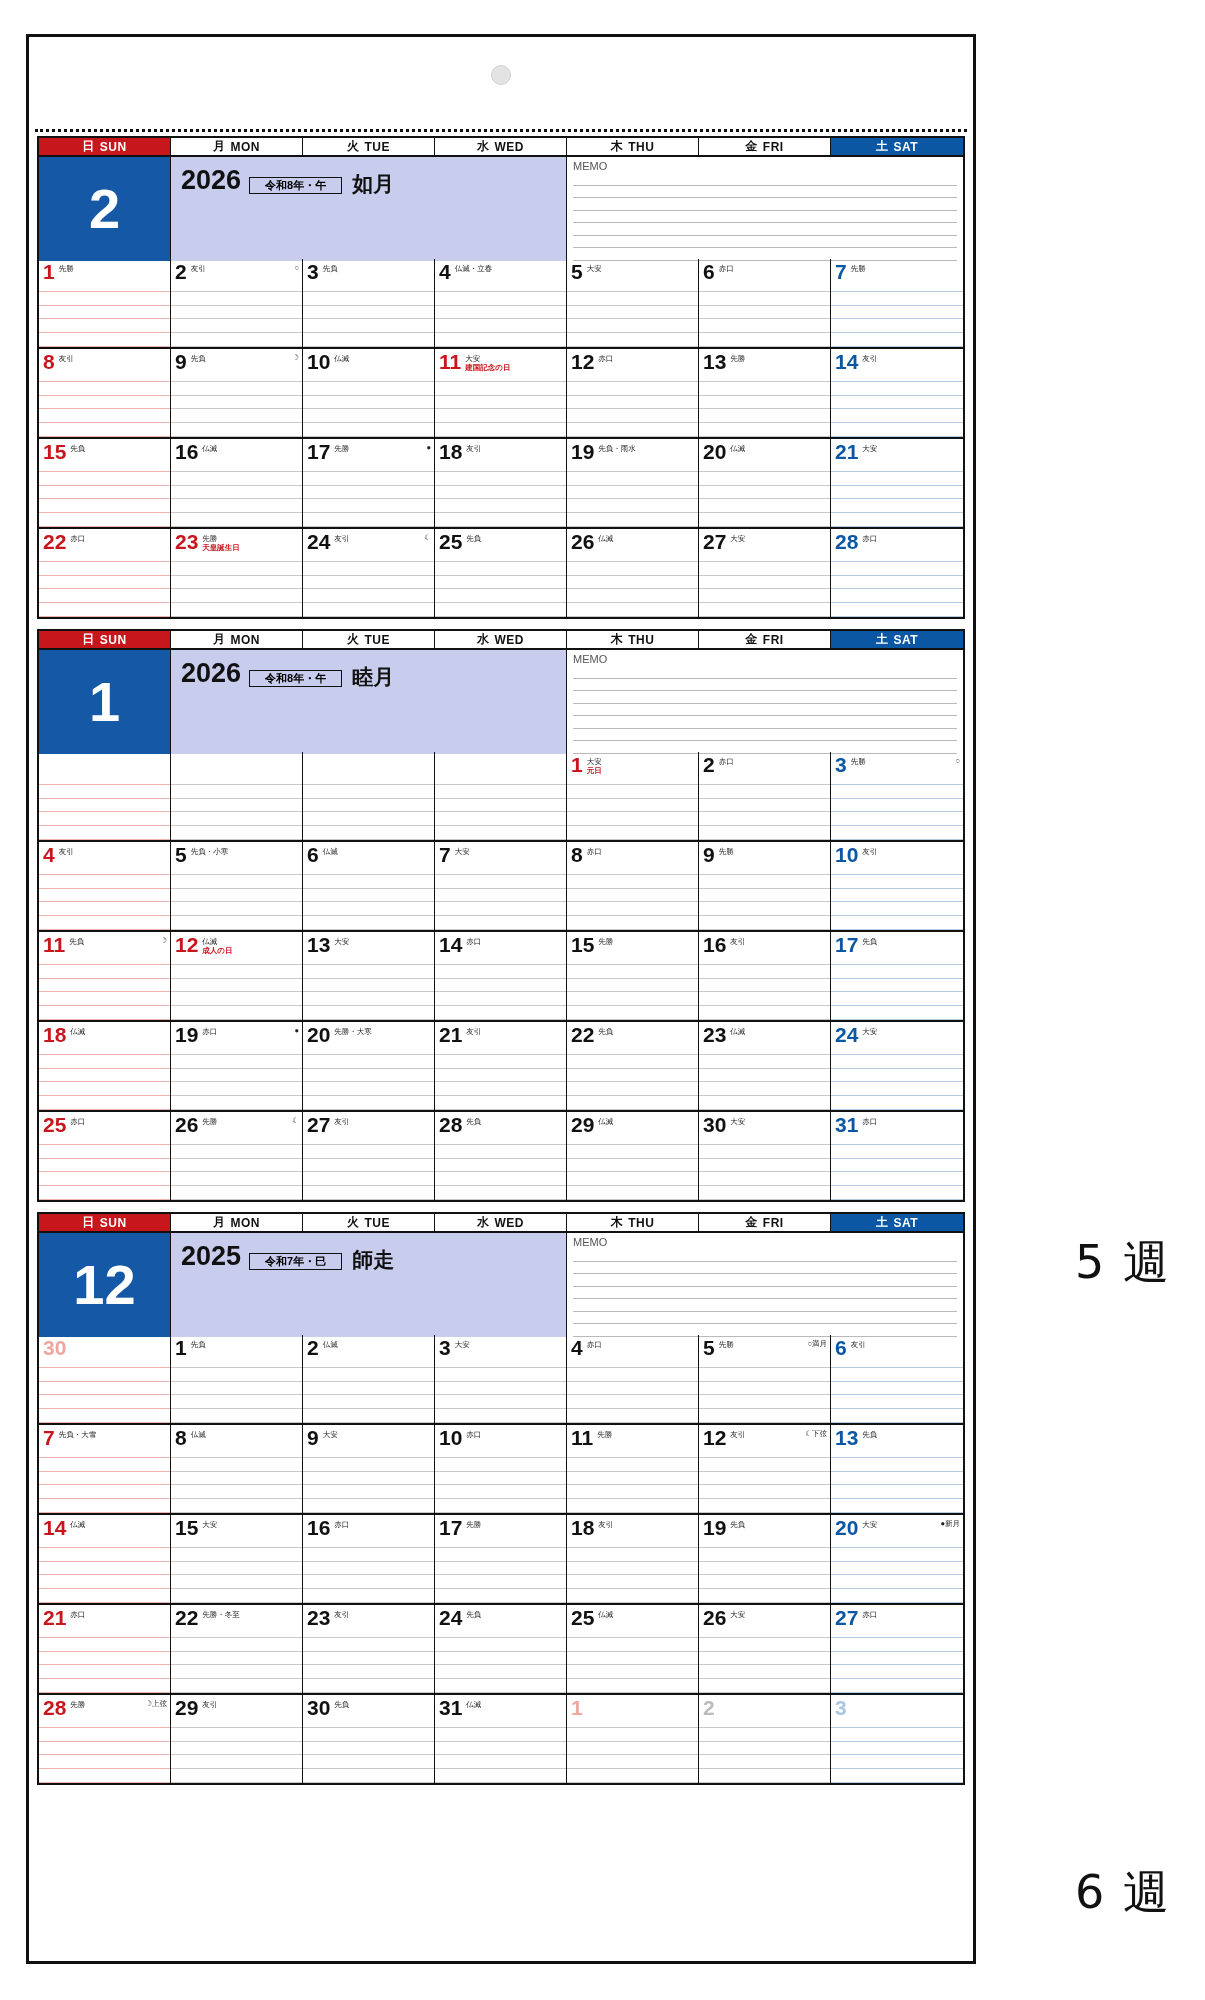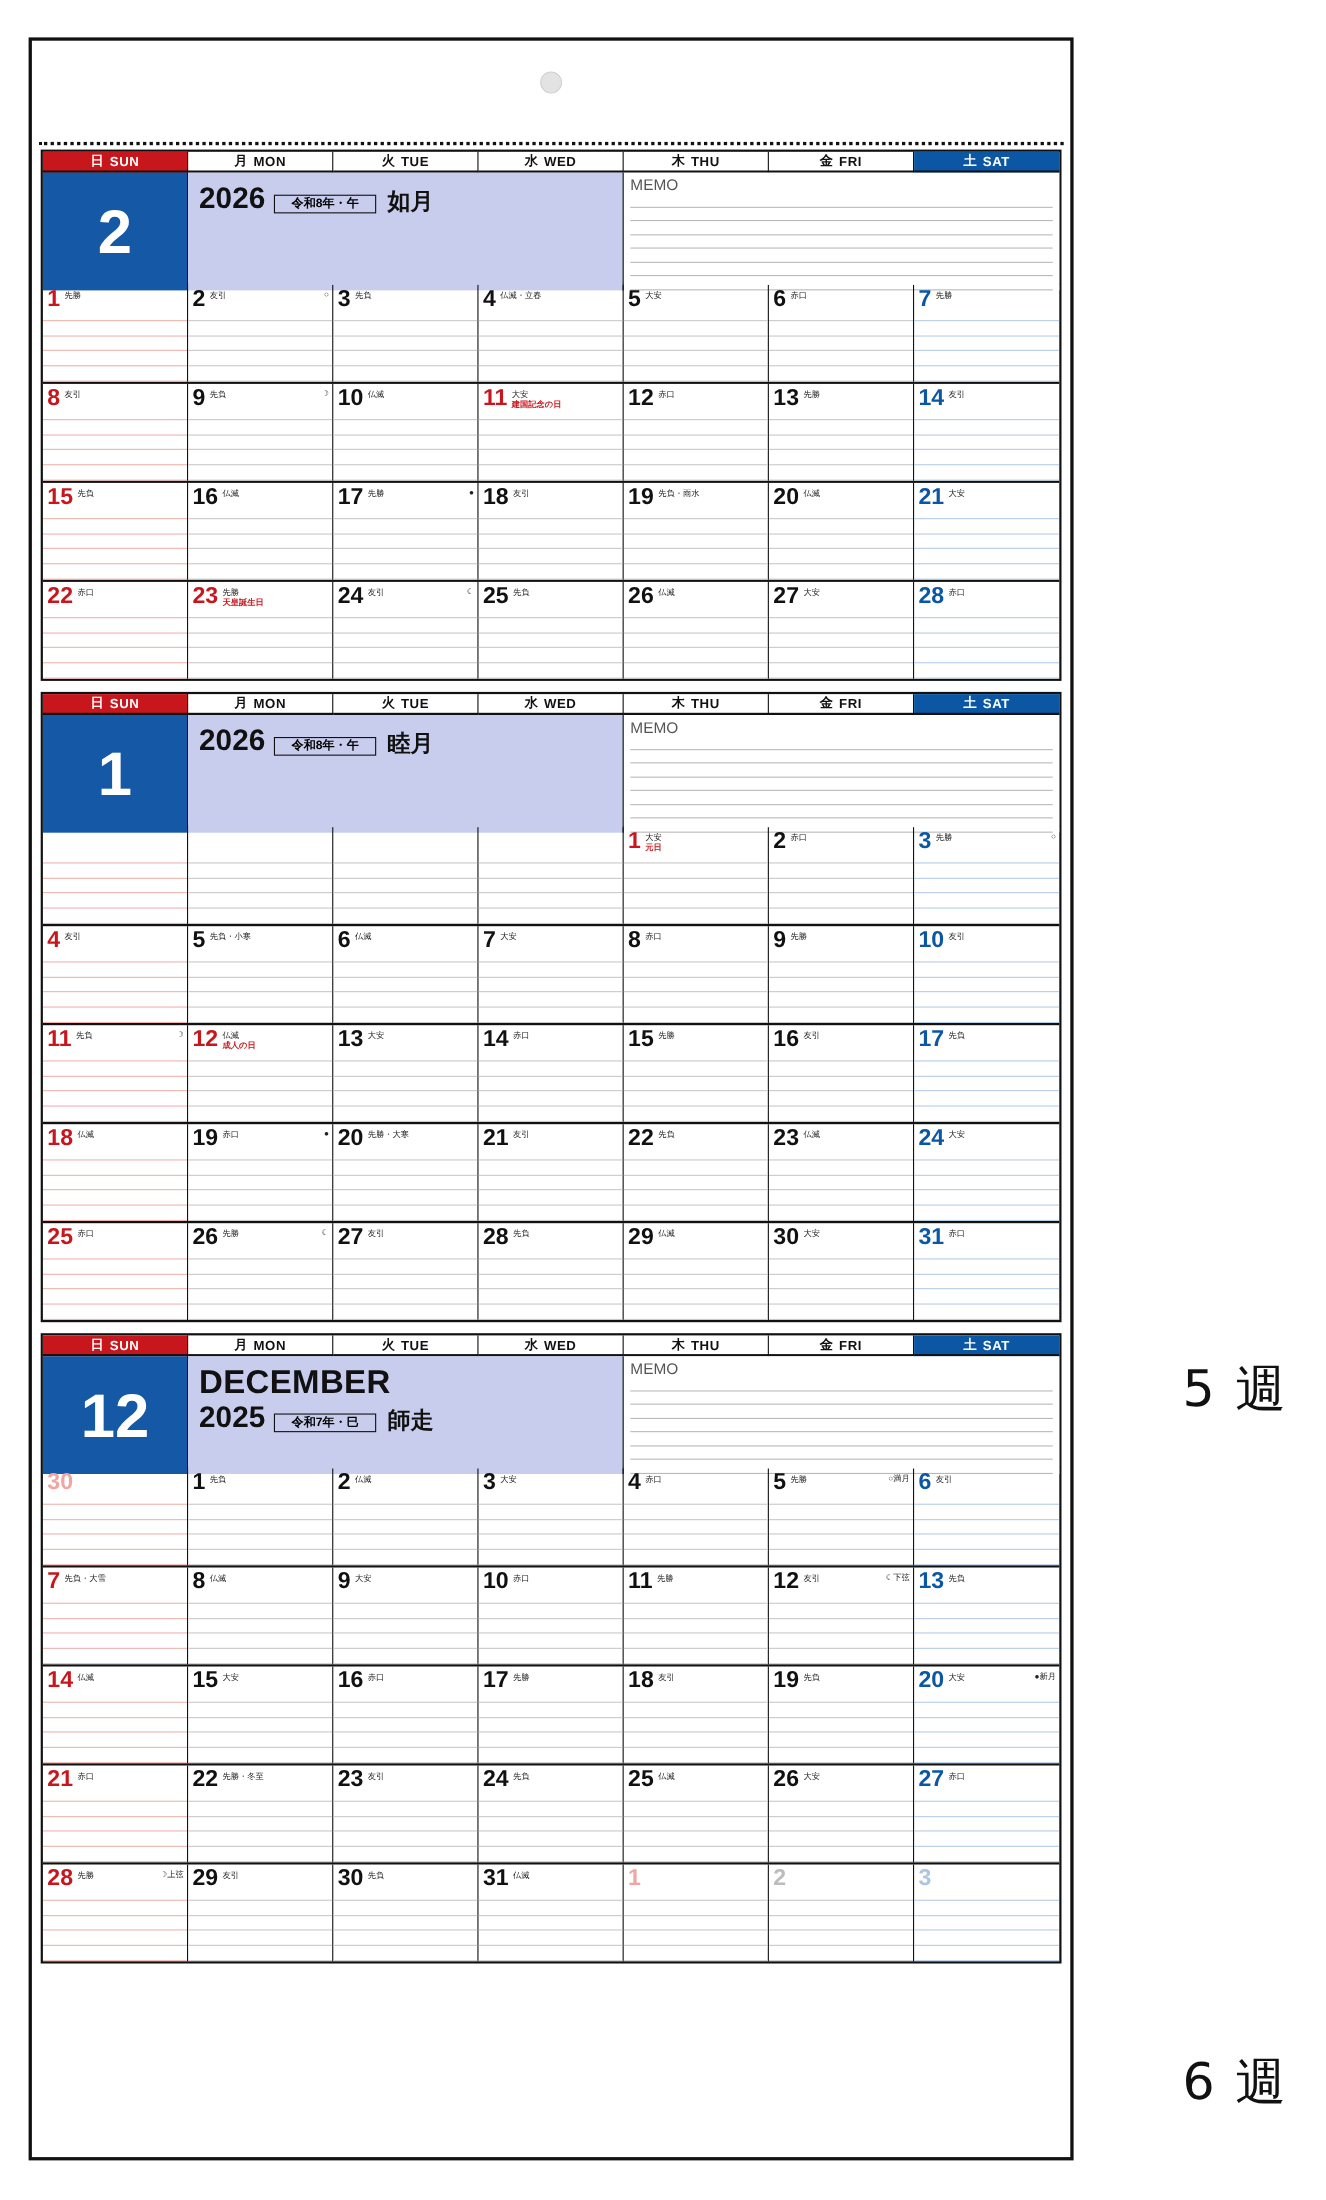--- a/index.html
+++ b/index.html
@@ -24,21 +24,21 @@
   
   .band{display:grid;grid-template-columns:repeat(7,1fr);height:100px;}
   .band .bignum{grid-column:span 1;background:#1559a6;color:#fff;display:flex;align-items:center;justify-content:center;font-size:56px;font-weight:bold;border-right:1px solid #111;box-sizing:border-box;}
   .band .name{grid-column:span 3;background:#c8cded;border-right:1px solid #111;box-sizing:border-box;padding:8px 0 0 10px;position:relative;}
   .band .name .en{font-size:30px;font-weight:bold;color:#111;line-height:1.05;letter-spacing:.3px;}
   .band .name .row2{display:flex;align-items:flex-end;gap:8px;margin-top:2px;}
   .band .name .yr{font-size:27px;font-weight:bold;color:#111;line-height:1;}
   .band .name .era{font-size:11px;font-weight:bold;border:1px solid #111;padding:2px 15px;line-height:1;background:#c8cded;}
   .band .name .jp{font-size:21px;font-weight:bold;color:#111;line-height:1;margin-left:2px;text-align:right;}
   .band .memo{grid-column:span 3;background:#fff;box-sizing:border-box;padding:4px 6px 0 6px;}
-  .band .memo .lbl{font-size:14px;color:#555;line-height:1;margin-bottom:1px;}
+  .band .memo .lbl{font-size:11px;color:#555;line-height:1;margin-bottom:1px;}
   .band .memo .ln{border-bottom:1px solid #b9b9b9;height:11.5px;}
 
   
   .weeks{display:block;}
   .wk{display:grid;grid-template-columns:repeat(7,1fr);height:88px;border-top:2px solid #111;}
   .cell{border-right:1px solid #111;box-sizing:border-box;position:relative;padding:2px 3px 0 4px;overflow:hidden;}
   .cell:last-child{border-right:none;}
   .cell .top{display:flex;align-items:flex-start;gap:4px;height:22px;}
   .num{font-size:21px;font-weight:bold;line-height:1;color:#111;}
   .sunnum{color:#c8161d;}
@@ -1047,21 +1047,20 @@
               <span>FRI</span>
             </div>
             <div class="sat">
               <span class="kanji">土</span>
               <span>SAT</span>
             </div>
           </div>
           <div class="band">
             <div class="bignum">12</div>
             <div class="name">
-              <div class="en">DECEMBER</div>
               <div class="row2">
                 <div class="yr">2025</div>
                 <div class="era">令和7年・巳</div>
                 <div class="jp">師走</div>
               </div>
             </div>
             <div class="memo">
               <div class="lbl">MEMO</div>
               <div class="ln"></div>
               <div class="ln"></div>

